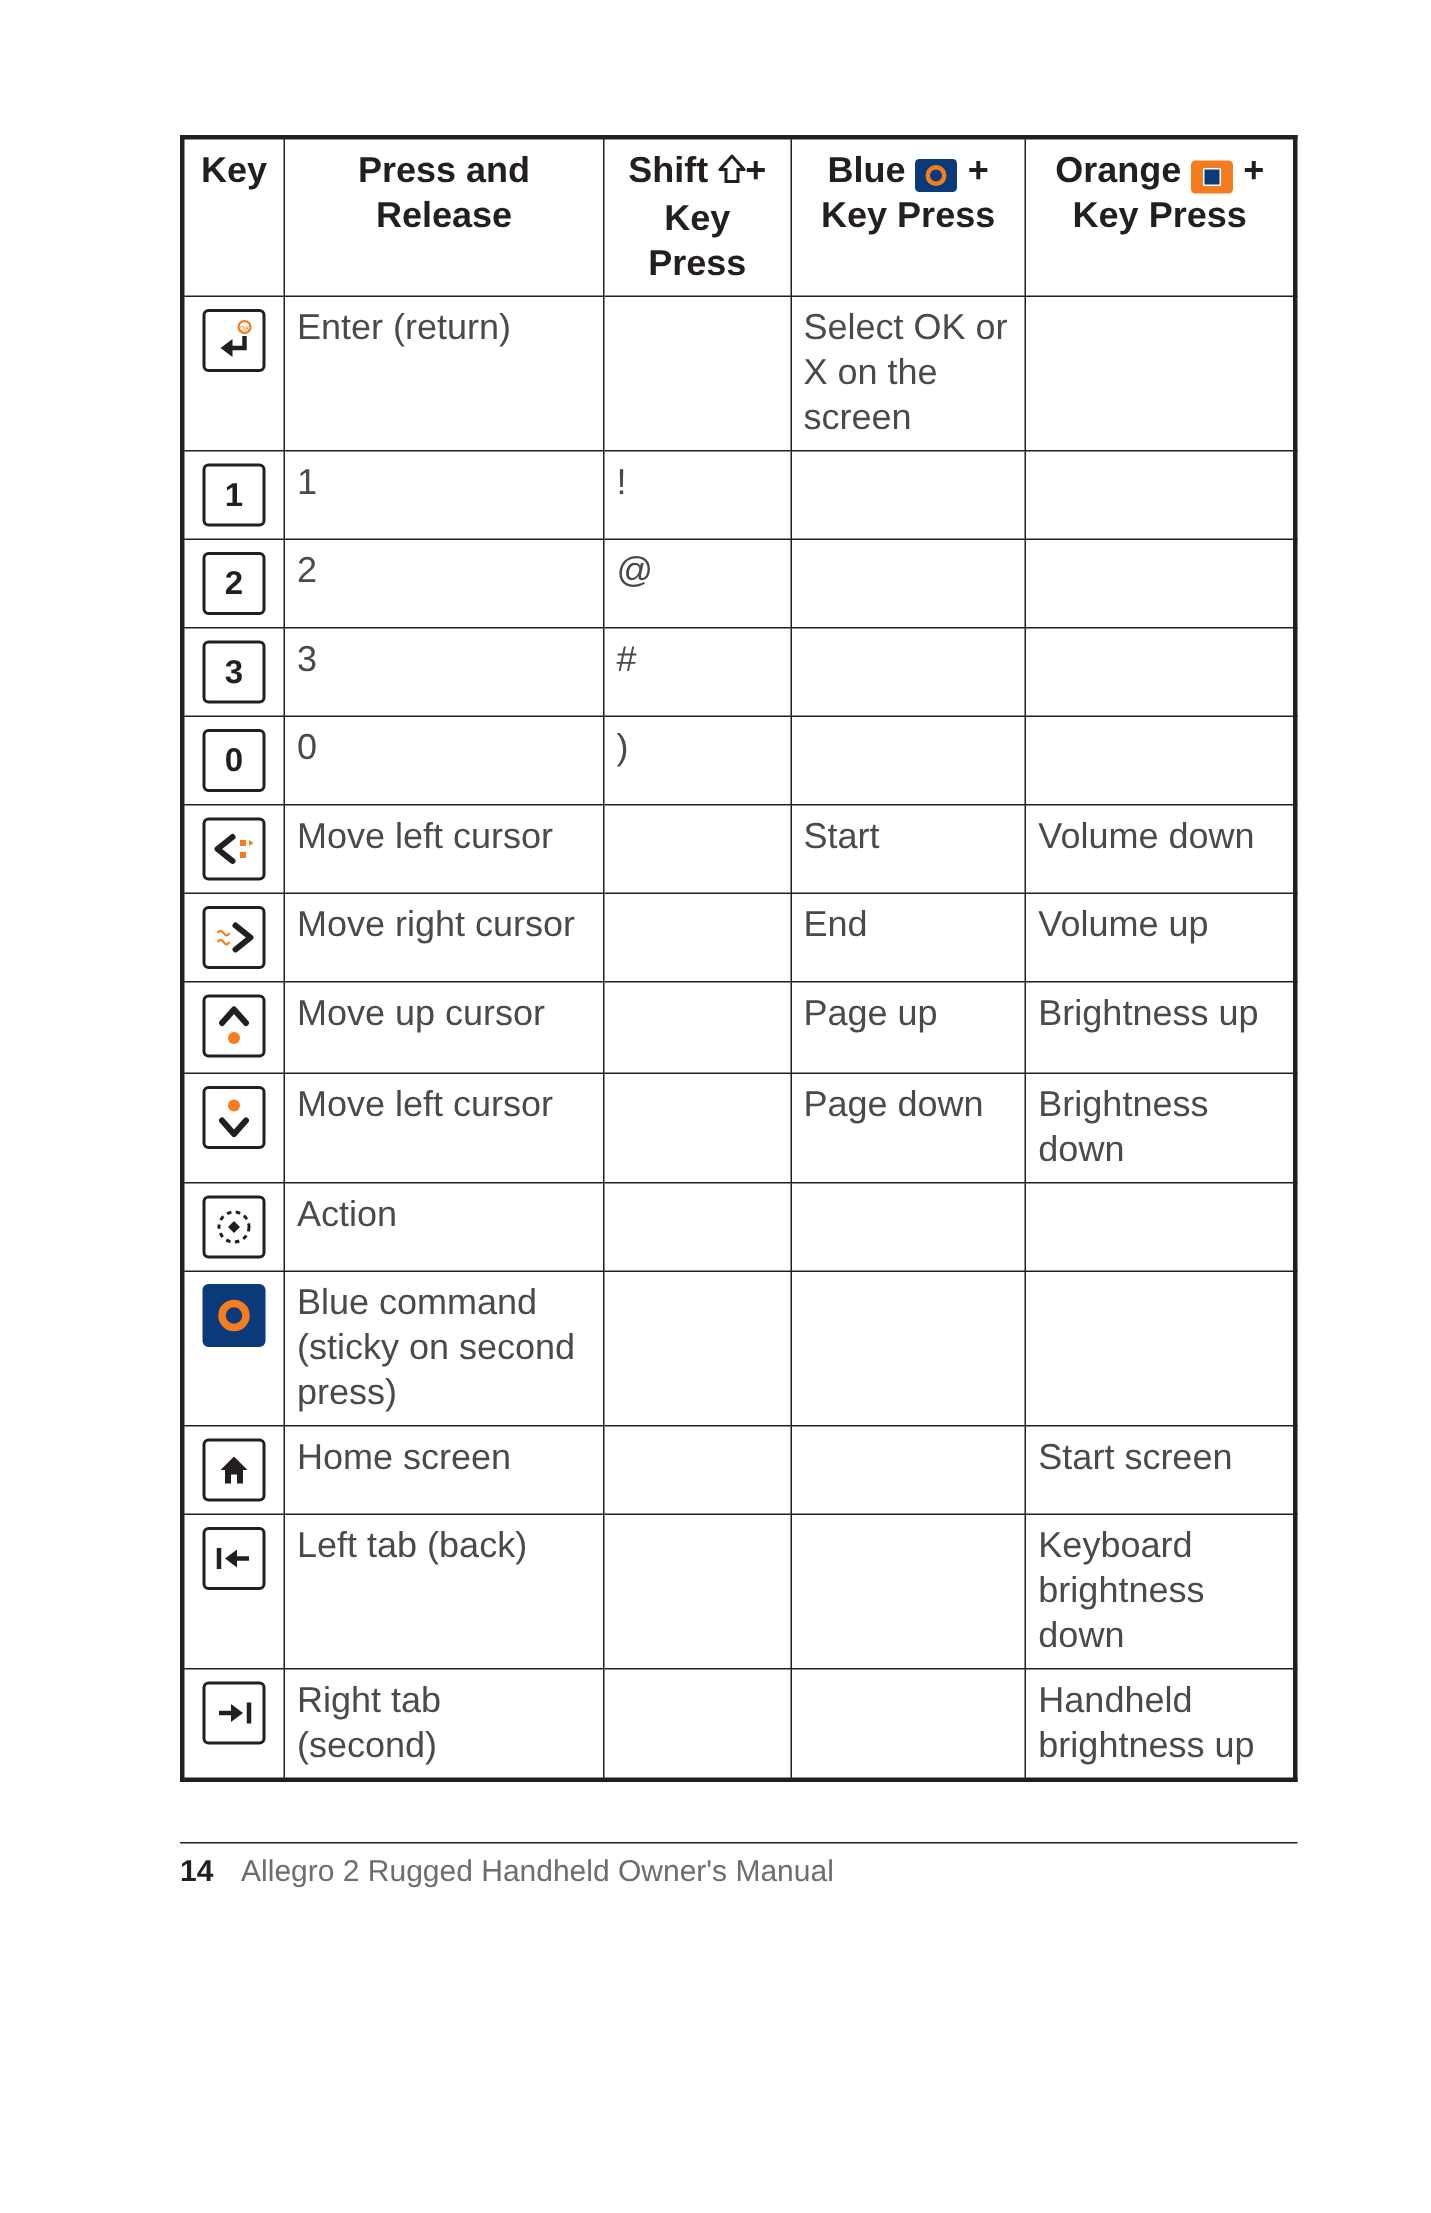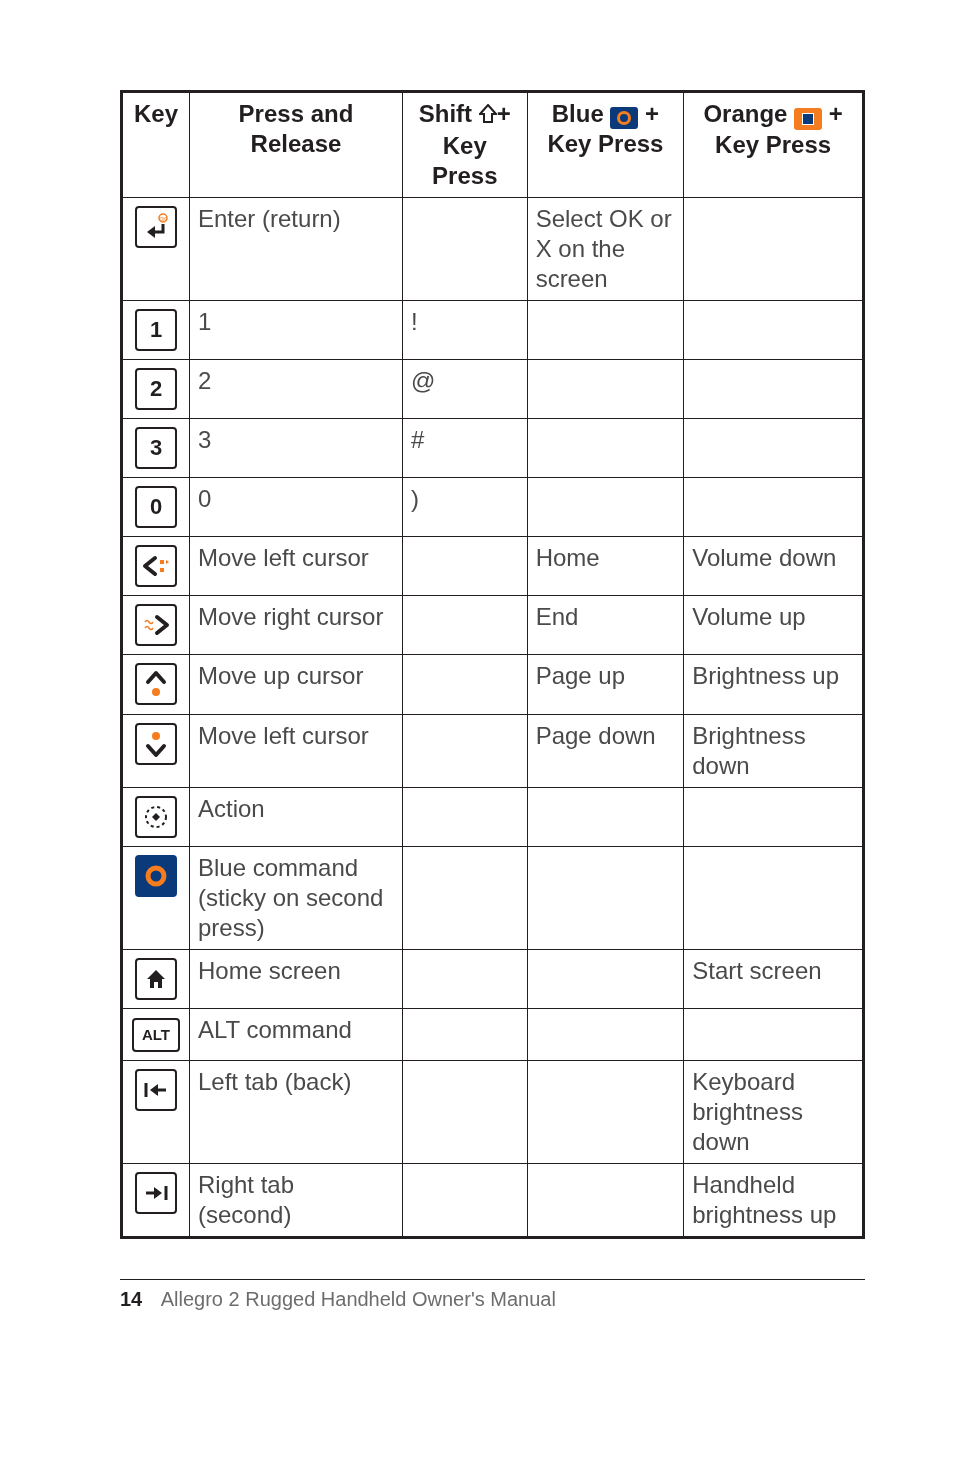--- a/index.html
+++ b/index.html
@@ -186,21 +186,21 @@
       <td class="keycell"><span class="keycap">
               <svg width="30" height="22" viewBox="0 0 30 22">
                 <path d="M14 3 L4 11 L14 19" fill="none" stroke="#231f20" stroke-width="4" stroke-linecap="round" stroke-linejoin="round"></path>
                 <rect x="19" y="5" width="4" height="4" fill="#f57c1f"></rect>
                 <path d="M25 5 L28 7 L25 9 Z" fill="#f57c1f"></path>
                 <rect x="19" y="13" width="4" height="4" fill="#f57c1f"></rect>
               </svg>
             </span></td>
       <td>Move left cursor</td>
       <td></td>
-      <td>Home</td>
+      <td>Start</td>
       <td>Volume down</td>
     </tr>
     <tr>
       <td class="keycell"><span class="keycap">
               <svg width="30" height="22" viewBox="0 0 30 22">
                 <path d="M16 3 L26 11 L16 19" fill="none" stroke="#231f20" stroke-width="4" stroke-linecap="round" stroke-linejoin="round"></path>
                 <path d="M4 8 Q6 5 8 8 Q10 11 12 8" fill="none" stroke="#f57c1f" stroke-width="1.5"></path>
                 <path d="M4 14 Q6 11 8 14 Q10 17 12 14" fill="none" stroke="#f57c1f" stroke-width="1.5"></path>
               </svg>
             </span></td>
@@ -259,29 +259,20 @@
     <tr>
       <td class="keycell"><span class="keycap">
               <svg width="24" height="24" viewBox="0 0 24 24">
                 <path d="M3 12 L12 3 L21 12 H18 V21 H14 V15 H10 V21 H6 V12 Z" fill="#231f20"></path>
               </svg>
             </span></td>
       <td>Home screen</td>
       <td></td>
       <td></td>
       <td>Start screen</td>
-    </tr>
-    <tr>
-      <td class="keycell"><span class="keycap alt">
-              <span class="glyph" style="font-size:15px;">ALT</span>
-            </span></td>
-      <td>ALT command</td>
-      <td></td>
-      <td></td>
-      <td></td>
     </tr>
     <tr>
       <td class="keycell"><span class="keycap">
               <svg width="28" height="20" viewBox="0 0 28 20">
                 <line x1="4" y1="3" x2="4" y2="17" stroke="#231f20" stroke-width="3"></line>
                 <path d="M16 4 L8 10 L16 16 Z" fill="#231f20"></path>
                 <line x1="14" y1="10" x2="24" y2="10" stroke="#231f20" stroke-width="3"></line>
               </svg>
             </span></td>
       <td>Left tab (back)</td>

